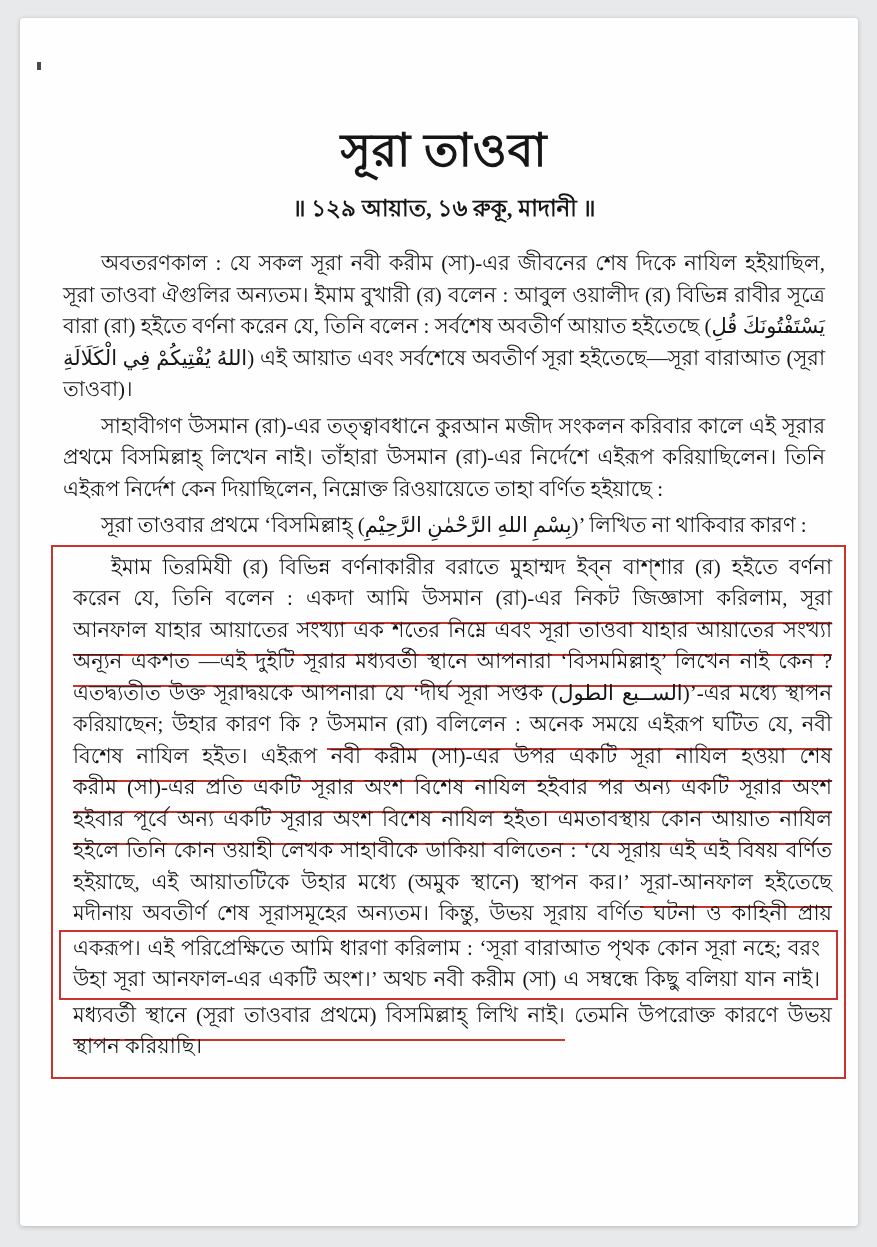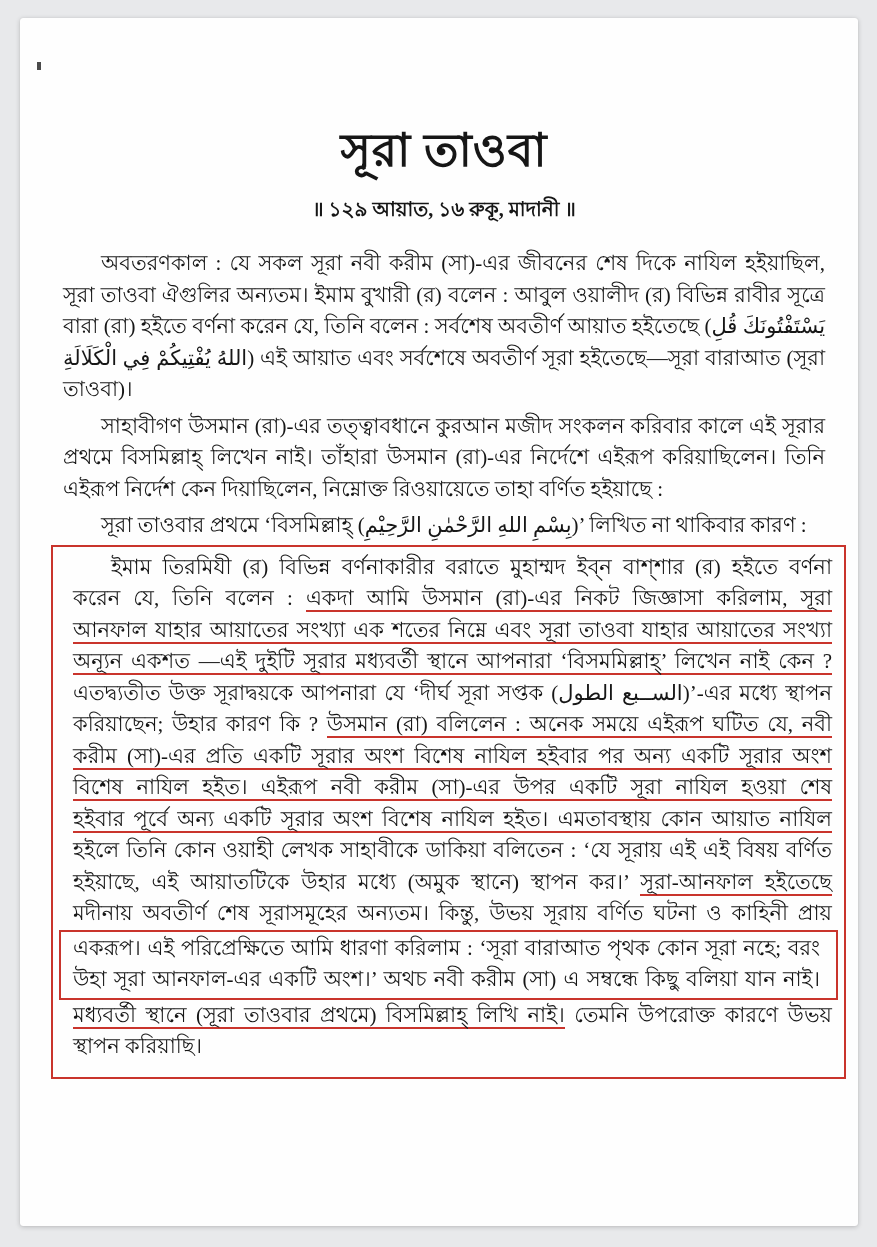--- a/index.html
+++ b/index.html
@@ -27,21 +27,21 @@
   .title{
     margin:104px 0 0 0;
     text-align:center;
     font-size:46px;line-height:58px;
     font-weight:bold;
     letter-spacing:1px;
   }
   .subtitle{
     margin:14px 0 24px 0;
     text-align:center;
-    font-size:20px;line-height:30px;
+    font-size:23px;line-height:30px;
     font-weight:bold;
   }
   .body-text{
     font-size:21px;
     line-height:31.5px;
   }
   p.para{
     margin:0;
     text-align:justify;
     text-indent:38px;
@@ -60,21 +60,21 @@
   }
   .line.indent{text-indent:38px;}
   .line.short{text-align-last:left;}
   .inner-box{
     border:2px solid var(--red,#c9342c);
     margin:0 -6px 0 -14px;
     padding:1px 16px 2px 12px;
   }
   .u{
     border-bottom:2px solid var(--red,#c9342c);
-    padding-bottom:0;
+    padding-bottom:12px;
   }
 </style>
 </head>
 <body style="background: rgb(232, 233, 235);">
 
 <div class="page" style="background: rgb(254, 254, 254); color: rgb(22, 22, 22);">
   <div class="scan-speck"></div>
 
   <h1 class="title">সূরা তাওবা</h1>
   <div class="subtitle">॥ ১২৯ আয়াত, ১৬ রুকূ, মাদানী ॥</div>
@@ -85,22 +85,22 @@
     <p class="para">সূরা তাওবার প্রথমে ‘বিসমিল্লাহ্ (بِسْمِ اللهِ الرَّحْمٰنِ الرَّحِيْمِ)’ লিখিত না থাকিবার কারণ :</p>
 
     <div class="annotation-box">
         <div class="line-group">
           <div class="line indent"><span>ইমাম তিরমিযী (র) বিভিন্ন বর্ণনাকারীর বরাতে মুহাম্মদ ইব্‌ন বাশ্‌শার (র) হইতে বর্ণনা</span></div>
           <div class="line"><span>করেন যে, তিনি বলেন : </span><span class="u">একদা আমি উসমান (রা)-এর নিকট জিজ্ঞাসা করিলাম, সূরা</span></div>
           <div class="line"><span class="u">আনফাল যাহার আয়াতের সংখ্যা এক শতের নিম্নে এবং সূরা তাওবা যাহার আয়াতের সংখ্যা</span></div>
           <div class="line"><span class="u">অন্যূন একশত —এই দুইটি সূরার মধ্যবর্তী স্থানে আপনারা ‘বিসমমিল্লাহ্’ লিখেন নাই কেন ?</span></div>
           <div class="line"><span>এতদ্ব্যতীত উক্ত সূরাদ্বয়কে আপনারা যে ‘দীর্ঘ সূরা সপ্তক (الســبع الطول)’-এর মধ্যে স্থাপন</span></div>
           <div class="line"><span>করিয়াছেন; উহার কারণ কি ? </span><span class="u">উসমান (রা) বলিলেন : অনেক সময়ে এইরূপ ঘটিত যে, নবী</span></div>
+          <div class="line"><span class="u">বিশেষ নাযিল হইত। এইরূপ নবী করীম (সা)-এর উপর একটি সূরা নাযিল হওয়া শেষ</span></div>
           <div class="line"><span class="u">করীম (সা)-এর প্রতি একটি সূরার অংশ বিশেষ নাযিল হইবার পর অন্য একটি সূরার অংশ</span></div>
-          <div class="line"><span class="u">বিশেষ নাযিল হইত। এইরূপ নবী করীম (সা)-এর উপর একটি সূরা নাযিল হওয়া শেষ</span></div>
           <div class="line"><span class="u">হইবার পূর্বে অন্য একটি সূরার অংশ বিশেষ নাযিল হইত। এমতাবস্থায় কোন আয়াত নাযিল</span></div>
           <div class="line"><span>হইলে তিনি কোন ওয়াহী লেখক সাহাবীকে ডাকিয়া বলিতেন : ‘যে সূরায় এই এই বিষয় বর্ণিত</span></div>
           <div class="line"><span>হইয়াছে, এই আয়াতটিকে উহার মধ্যে (অমুক স্থানে) স্থাপন কর।’ </span><span class="u">সূরা-আনফাল হইতেছে</span></div>
           <div class="line"><span>মদীনায় অবতীর্ণ শেষ সূরাসমূহের অন্যতম। কিন্তু, উভয় সূরায় বর্ণিত ঘটনা ও কাহিনী প্রায়</span></div>
         </div>
         <div class="inner-box">
           <div class="line"><span>একরূপ। এই পরিপ্রেক্ষিতে আমি ধারণা করিলাম : ‘সূরা বারাআত পৃথক কোন সূরা নহে; বরং</span></div>
           <div class="line"><span>উহা সূরা আনফাল-এর একটি অংশ।’ অথচ নবী করীম (সা) এ সম্বন্ধে কিছু বলিয়া যান নাই।</span></div>
         </div>
         <div class="line-group">

